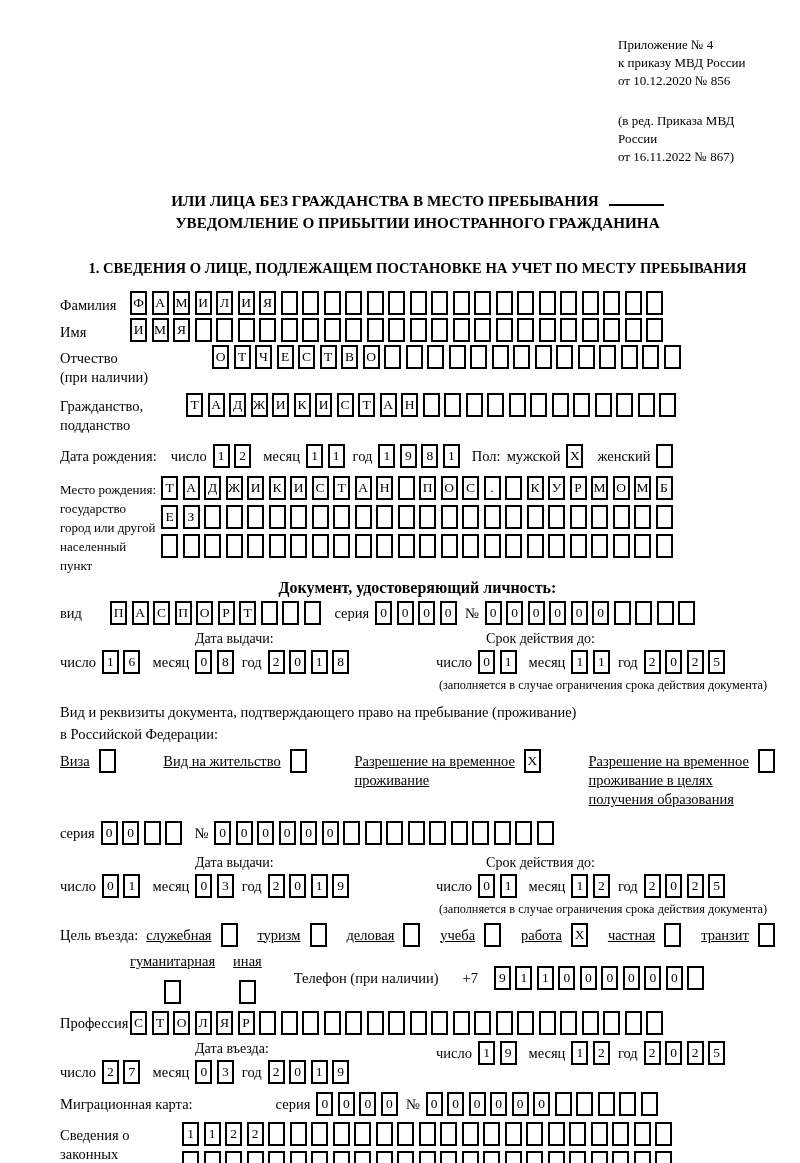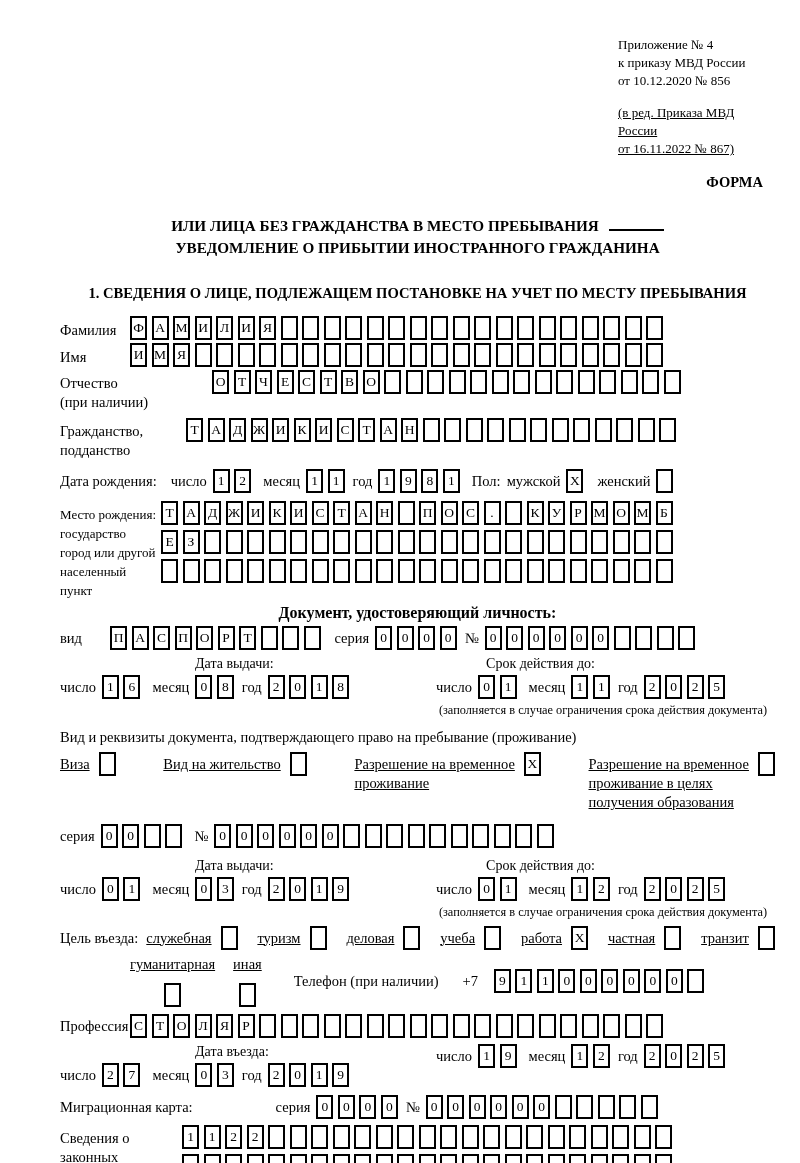--- a/index.html
+++ b/index.html
@@ -5,21 +5,21 @@
   * { margin:0; padding:0; box-sizing:border-box; }
   html,body { background:#fff; }
   body {
     width:800px; height:1163px; overflow:hidden;
     color:#000; font-family:"Liberation Serif", serif; font-size:14.5px;
   }
   .page { padding:36px 25px 14px 60px; }
 
   
   .hdr { margin-left:558px; font-size:13px; line-height:18px; }
-  .hdr .blk2 { margin-top:14px;text-decoration:underline; }
+  .hdr .blk2 { margin-top:22px; }
   .form-label { text-align:right; padding-right:12px; font-weight:bold; font-size:14.5px; margin-top:16px; }
 
   
   .title { text-align:center; font-weight:bold; font-size:15.2px; line-height:22px; margin-top:24px; }
   .blankline { display:inline-block; width:55px; border-bottom:2px solid #000; height:12px; margin-left:10px; }
   .sec-head { text-align:center; font-weight:bold; font-size:14.6px; margin-top:26px; margin-bottom:14px; }
 
   
   .row { display:flex; align-items:center; margin-bottom:3px; }
   .row.top { align-items:flex-start; }
@@ -80,21 +80,20 @@
     <div class="blk1">
         <div>Приложение № 4</div>
         <div>к приказу МВД России</div>
         <div>от 10.12.2020 № 856</div>
       </div>
     <div class="blk2">
         <div>(в ред. Приказа МВД России</div>
         <div>от 16.11.2022 № 867)</div>
       </div>
   </div>
-  <div class="form-label">ФОРМА</div>
 
   <div class="title">
     <div><span>ИЛИ ЛИЦА БЕЗ ГРАЖДАНСТВА В МЕСТО ПРЕБЫВАНИЯ</span><span class="blankline"></span></div>
     <div>УВЕДОМЛЕНИЕ О ПРИБЫТИИ ИНОСТРАННОГО ГРАЖДАНИНА</div>
   </div>
 
   <div class="sec-head">1. СВЕДЕНИЯ О ЛИЦЕ, ПОДЛЕЖАЩЕМ ПОСТАНОВКЕ НА УЧЕТ ПО МЕСТУ ПРЕБЫВАНИЯ</div>
 
   <div class="row">
     <span class="flabel w70">Фамилия</span>
@@ -420,20 +419,21 @@
             <span class="cell">2</span>
             <span class="cell">5</span>
           </span>
       </div>
       <div class="dnote">(заполняется в случае ограничения срока действия документа)</div>
     </div>
   </div>
 
   <div class="intro">
     <div>Вид и реквизиты документа, подтверждающего право на пребывание (проживание)</div>
+    <div>в Российской Федерации:</div>
   </div>
 
   <div class="opts">
       <span class="opt">
         <span class="opt-lbl">
           <div>Виза</div>
         </span>
         <span class="cell"></span>
       </span>
       <span class="opt">

